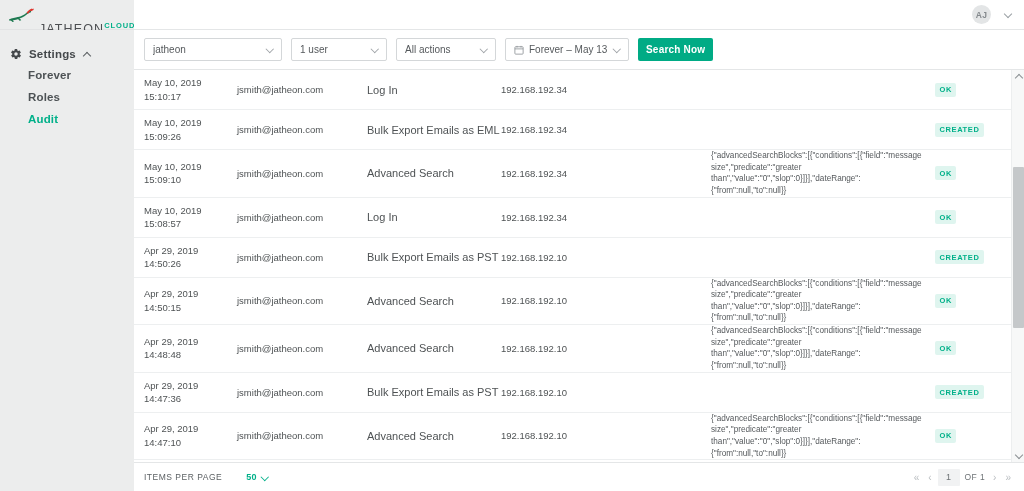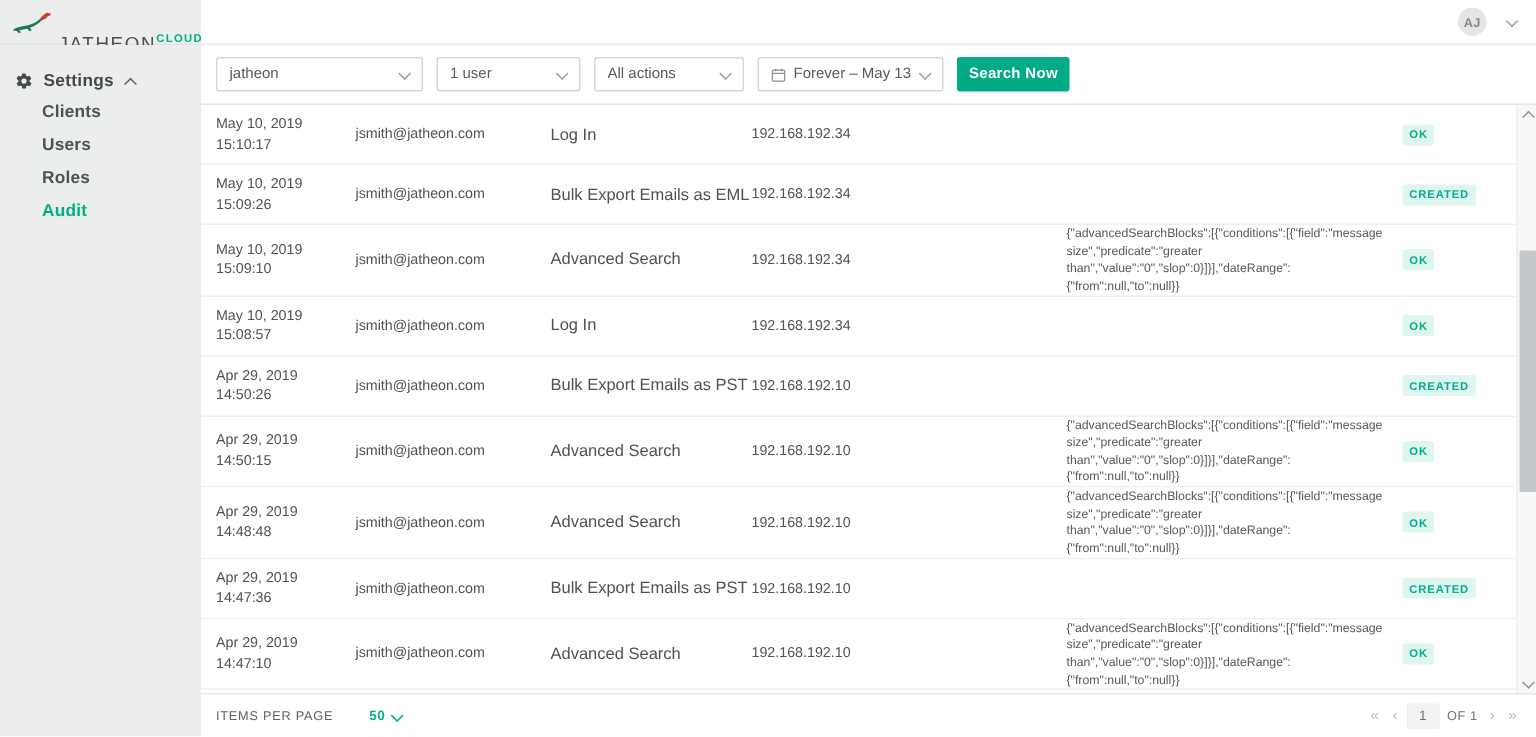--- a/index.html
+++ b/index.html
@@ -200,22 +200,21 @@
       <div class="nav-group">
         <div class="nav-head">
           <span class="gear">
             <svg width="12" height="12" viewBox="0 0 24 24" fill="#44484b">
               <path d="M19.4 13a7.8 7.8 0 000-2l2.1-1.6a.5.5 0 00.1-.6l-2-3.5a.5.5 0 00-.6-.2l-2.5 1a7.6 7.6 0 00-1.7-1l-.4-2.6a.5.5 0 00-.5-.4h-4a.5.5 0 00-.5.4L9 5.1a7.6 7.6 0 00-1.7 1l-2.5-1a.5.5 0 00-.6.2l-2 3.5a.5.5 0 00.1.6L4.6 11a7.8 7.8 0 000 2l-2.1 1.6a.5.5 0 00-.1.6l2 3.5a.5.5 0 00.6.2l2.5-1a7.6 7.6 0 001.7 1l.4 2.6a.5.5 0 00.5.4h4a.5.5 0 00.5-.4l.4-2.6a7.6 7.6 0 001.7-1l2.5 1a.5.5 0 00.6-.2l2-3.5a.5.5 0 00-.1-.6zM12 15.5A3.5 3.5 0 1115.5 12 3.5 3.5 0 0112 15.5z"></path>
             </svg>
           </span>
           <span>Settings</span>
           <span class="chev-up"></span>
         </div>
-        <div class="nav-item">Clients</div>
-        <div class="nav-item">Users</div>
+        <div class="nav-item">Forever</div>
         <div class="nav-item">Roles</div>
         <div class="nav-item active">Audit</div>
       </div>
     </div>
 
     <div class="main">
 
       <div class="toolbar">
         <div class="select sel-client">
           <span class="lbl">jatheon</span>

